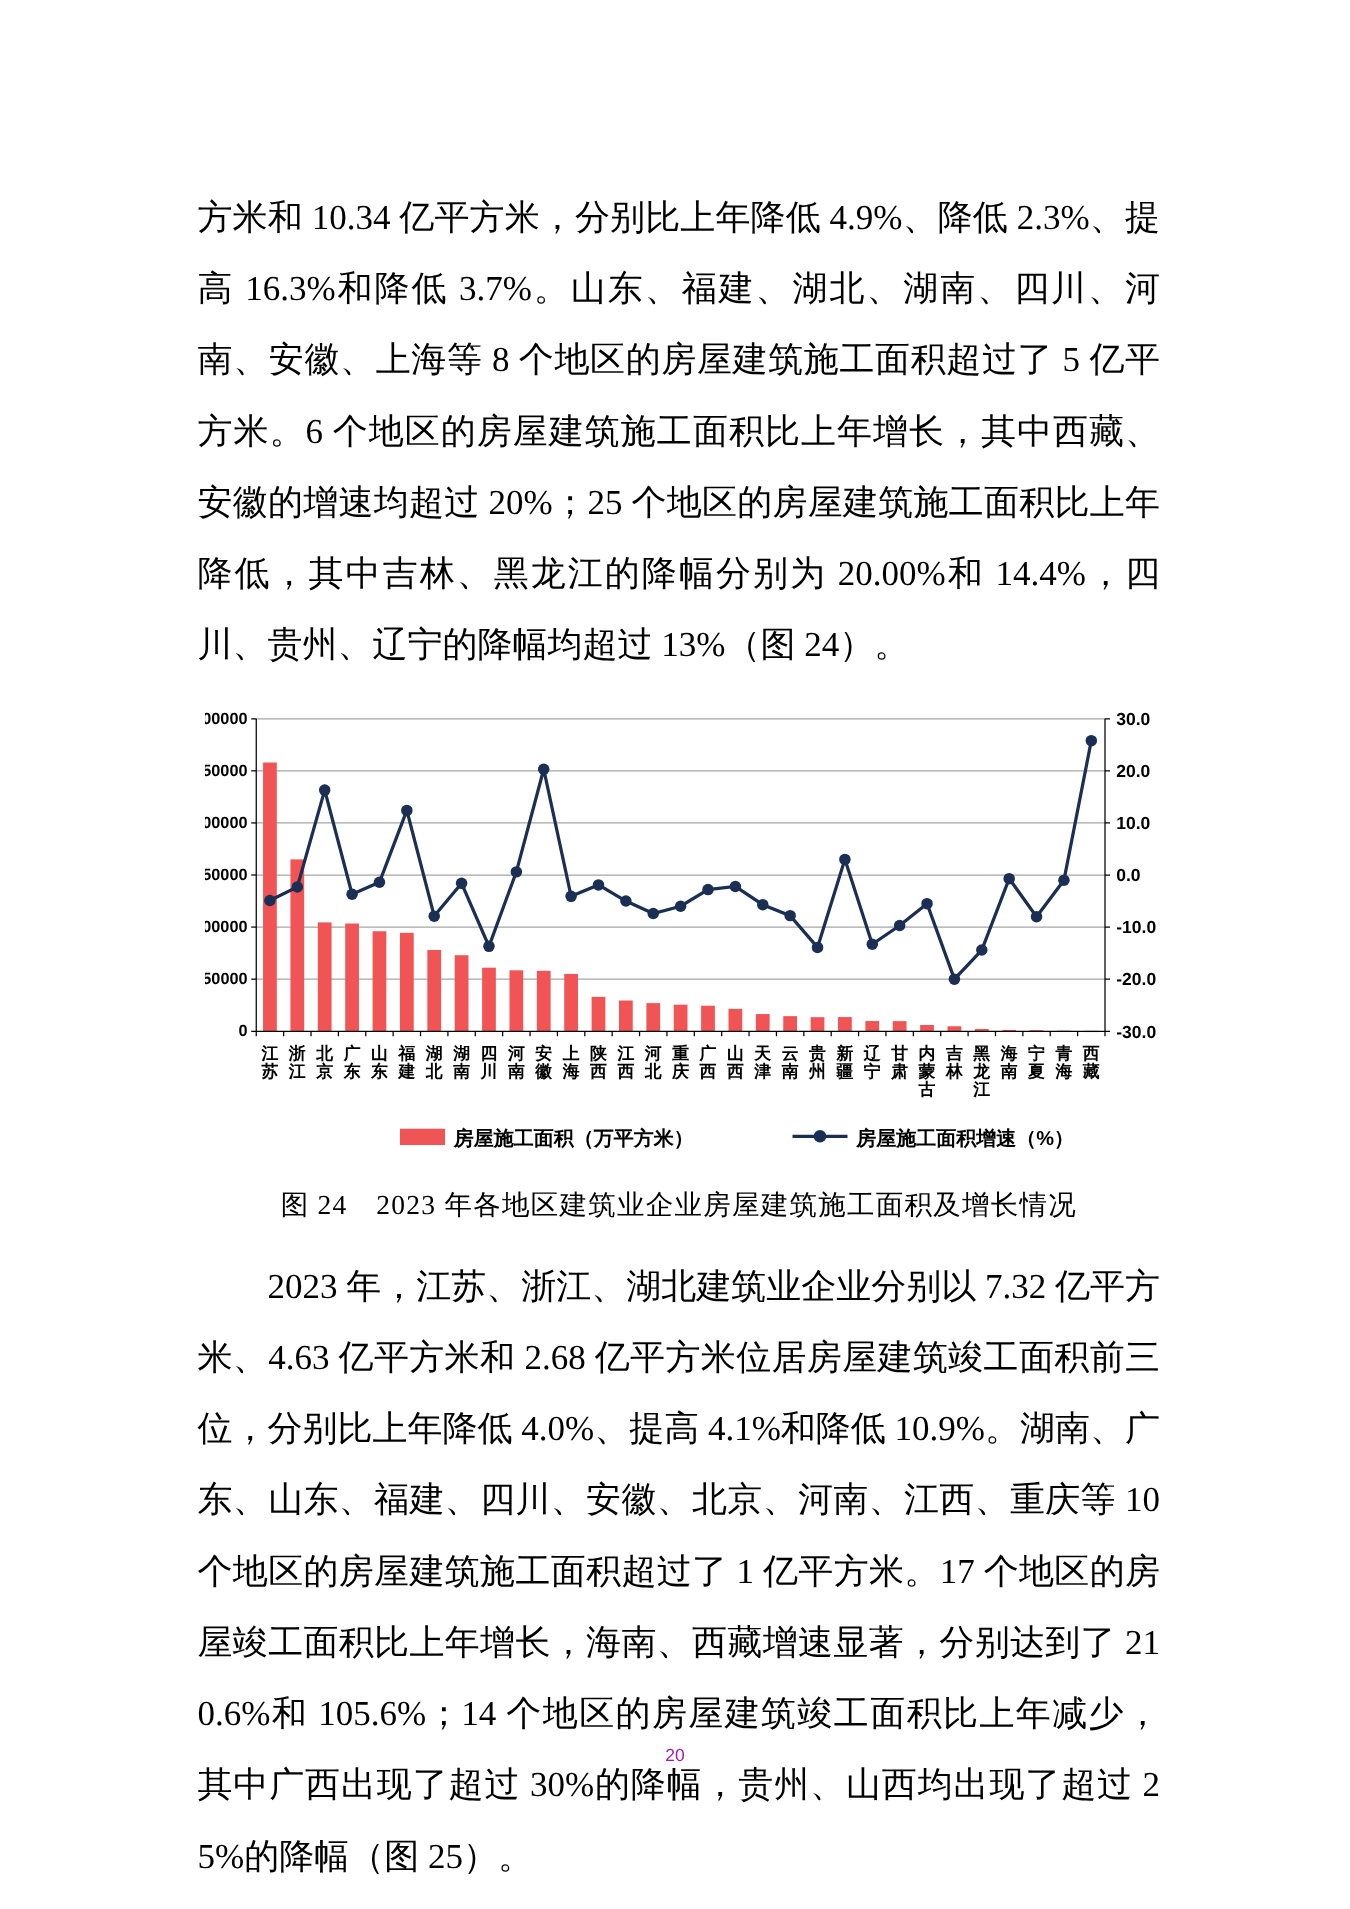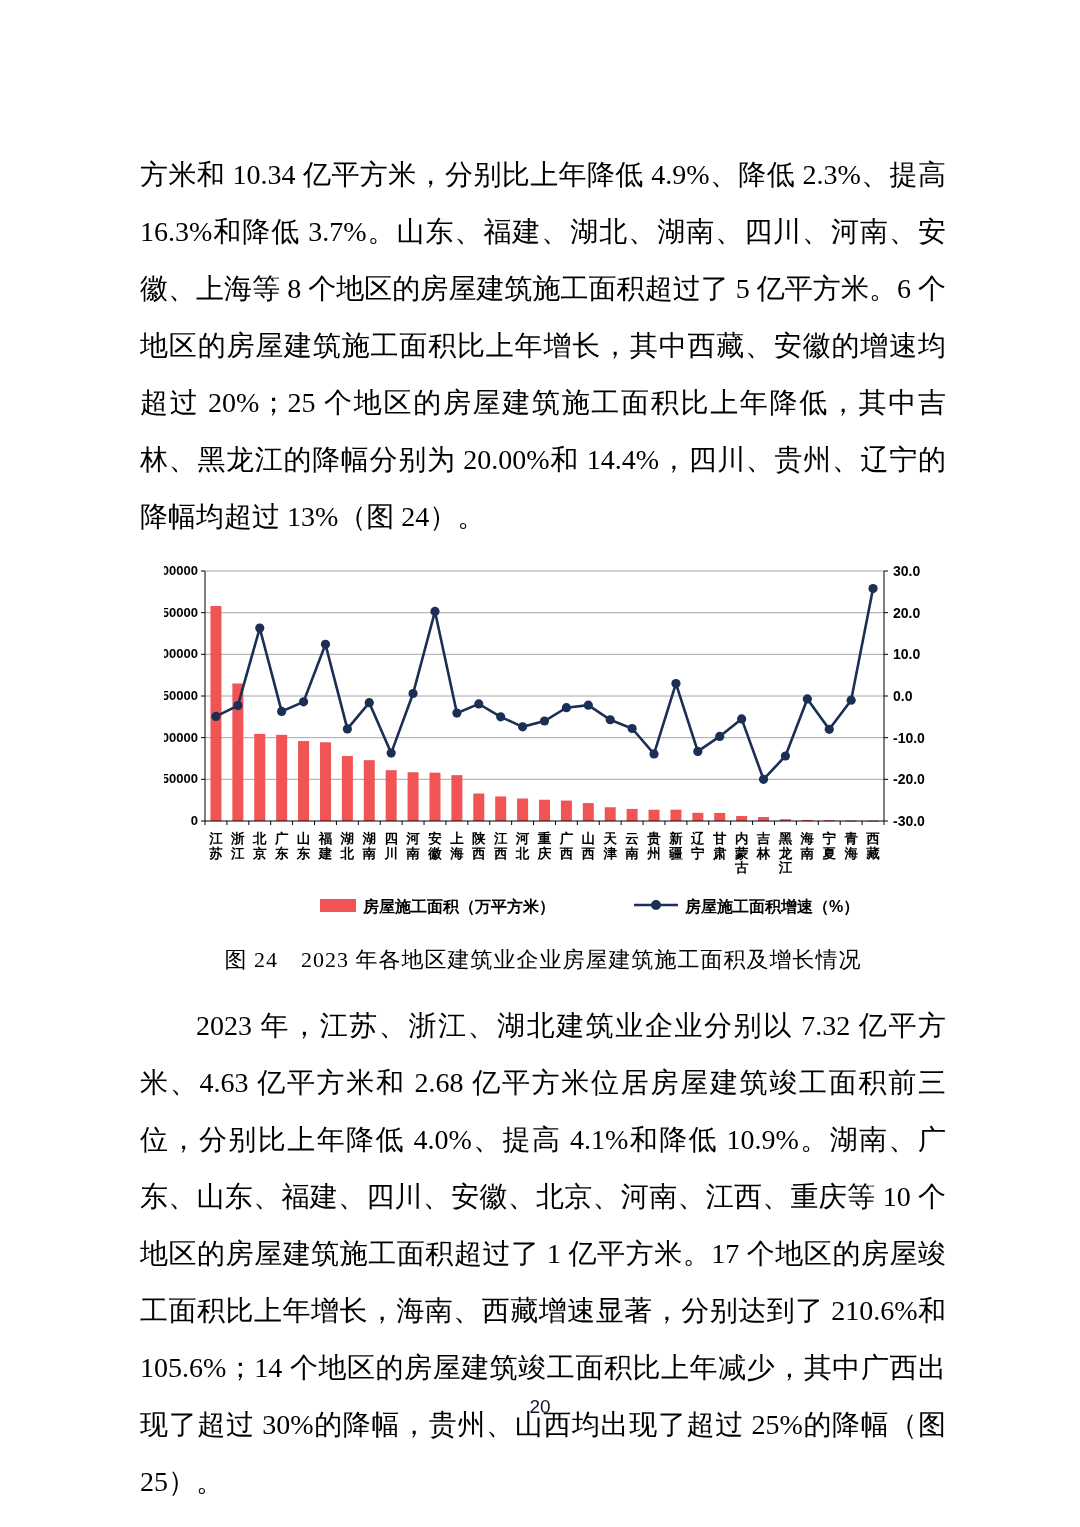--- a/index.html
+++ b/index.html
@@ -3,35 +3,35 @@
 <meta charset="utf-8">
 <style>
   html,body{margin:0;padding:0;}
   body{
     width:1080px;height:1527px;background:#ffffff;position:relative;
     font-family:"Liberation Serif","DejaVu Serif",serif;color:#000;
     overflow:hidden;
   }
   .content{position:absolute;left:140px;top:0;width:806px;}
   .para{
-    font-size:28px;line-height:57px;margin:0;
+    font-size:28px;line-height:57px;margin:18px;
     text-align:justify;text-justify:inter-ideograph;word-break:break-all;
   }
   #p1{margin-top:146px;}
   #p2{margin-top:22px;text-indent:56px;}
   figure{margin:0;padding:0;}
   .chart-wrap{margin-top:14px;margin-left:24px;width:782px;height:372px;position:relative;}
   .chart-wrap svg{display:block;}
   figcaption{
     text-align:center;font-weight:normal;font-size:22px;margin-top:14px;
     font-family:"Liberation Serif","DejaVu Serif",serif;letter-spacing:1px;
   }
   .pagenum{
     position:absolute;top:1396px;left:0;width:100%;text-align:center;
-    font-size:19px;color:#0f172a;font-family:"Liberation Sans","DejaVu Sans",sans-serif;
+    font-size:14px;color:#a21caf;font-family:"Liberation Sans","DejaVu Sans",sans-serif;
   }
 </style>
 </head>
 <body>
 
 <div class="content">
 
   <p class="para" id="p1">方米和 10.34 亿平方米，分别比上年降低 4.9%、降低 2.3%、提高 16.3%和降低 3.7%。山东、福建、湖北、湖南、四川、河南、安徽、上海等 8 个地区的房屋建筑施工面积超过了 5 亿平方米。6 个地区的房屋建筑施工面积比上年增长，其中西藏、安徽的增速均超过 20%；25 个地区的房屋建筑施工面积比上年降低，其中吉林、黑龙江的降幅分别为 20.00%和 14.4%，四川、贵州、辽宁的降幅均超过 13%（图 24）。</p>
 
   <figure>

